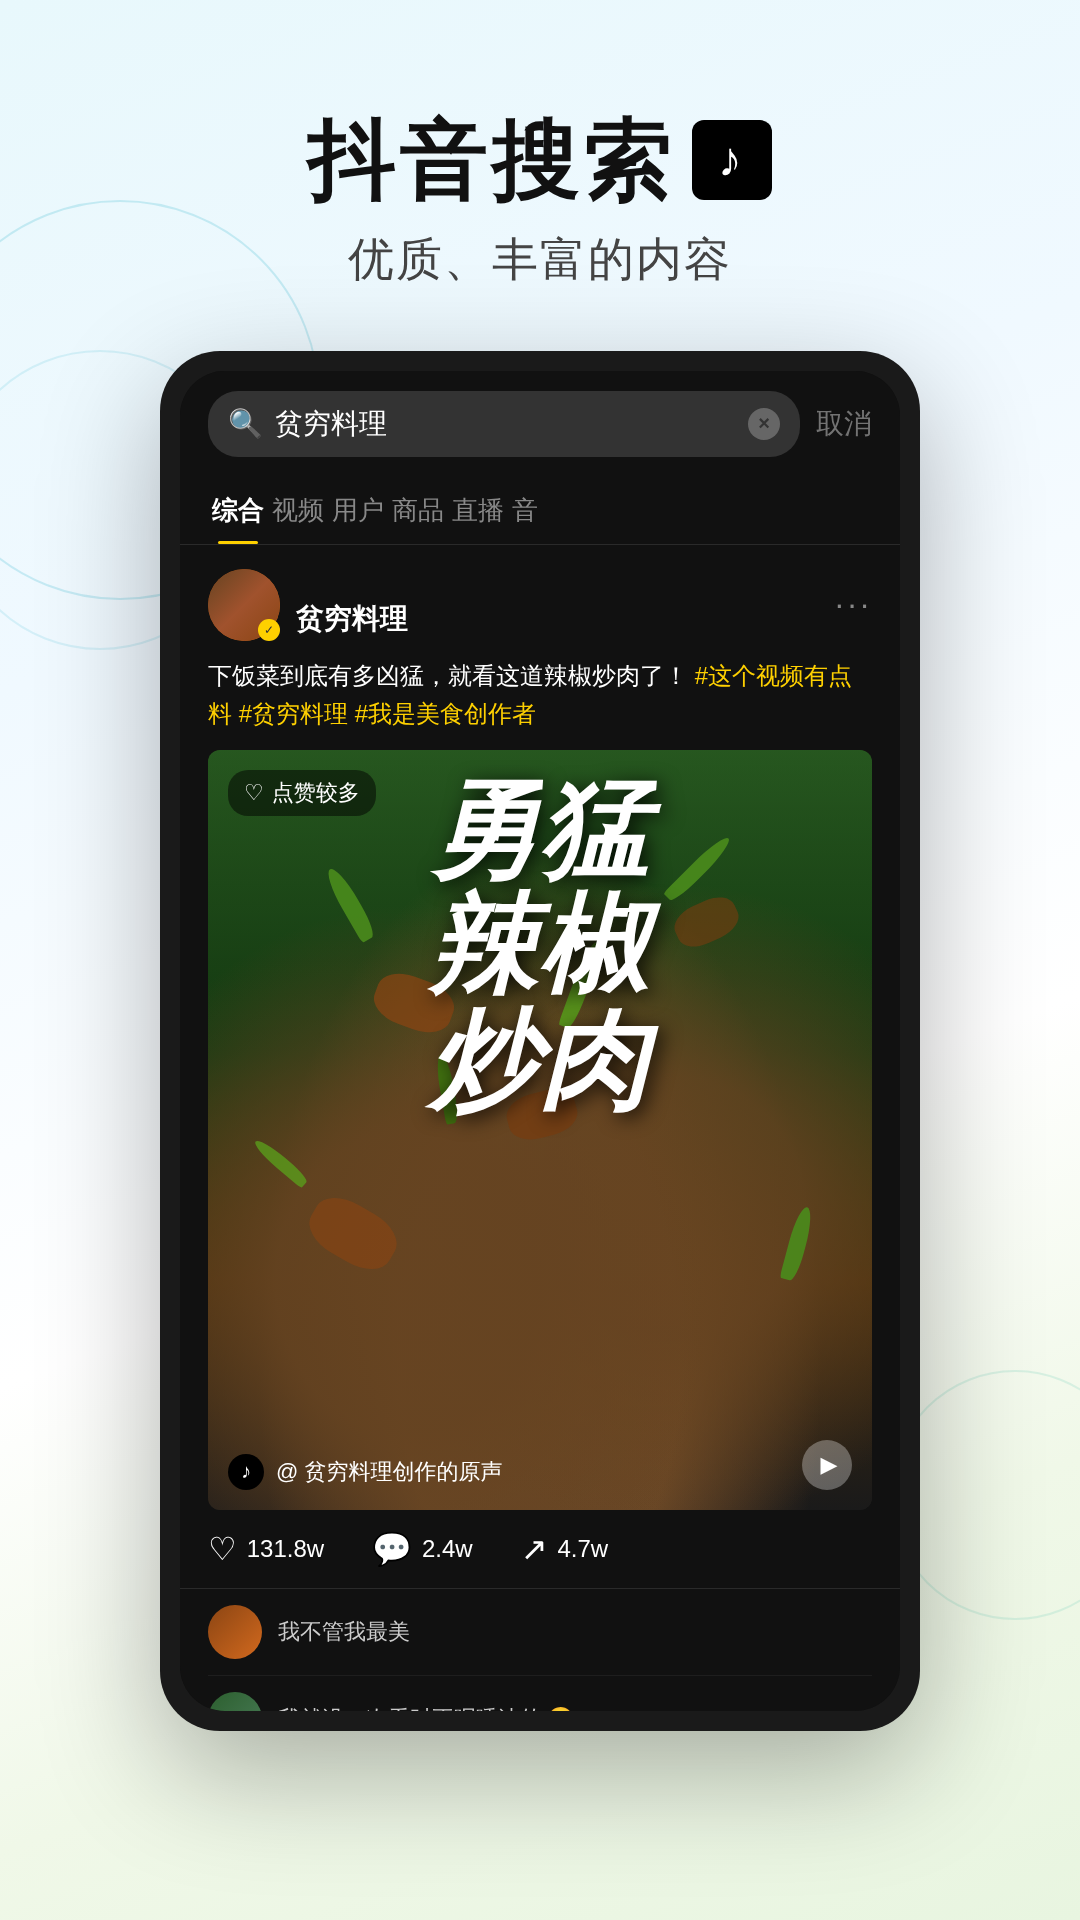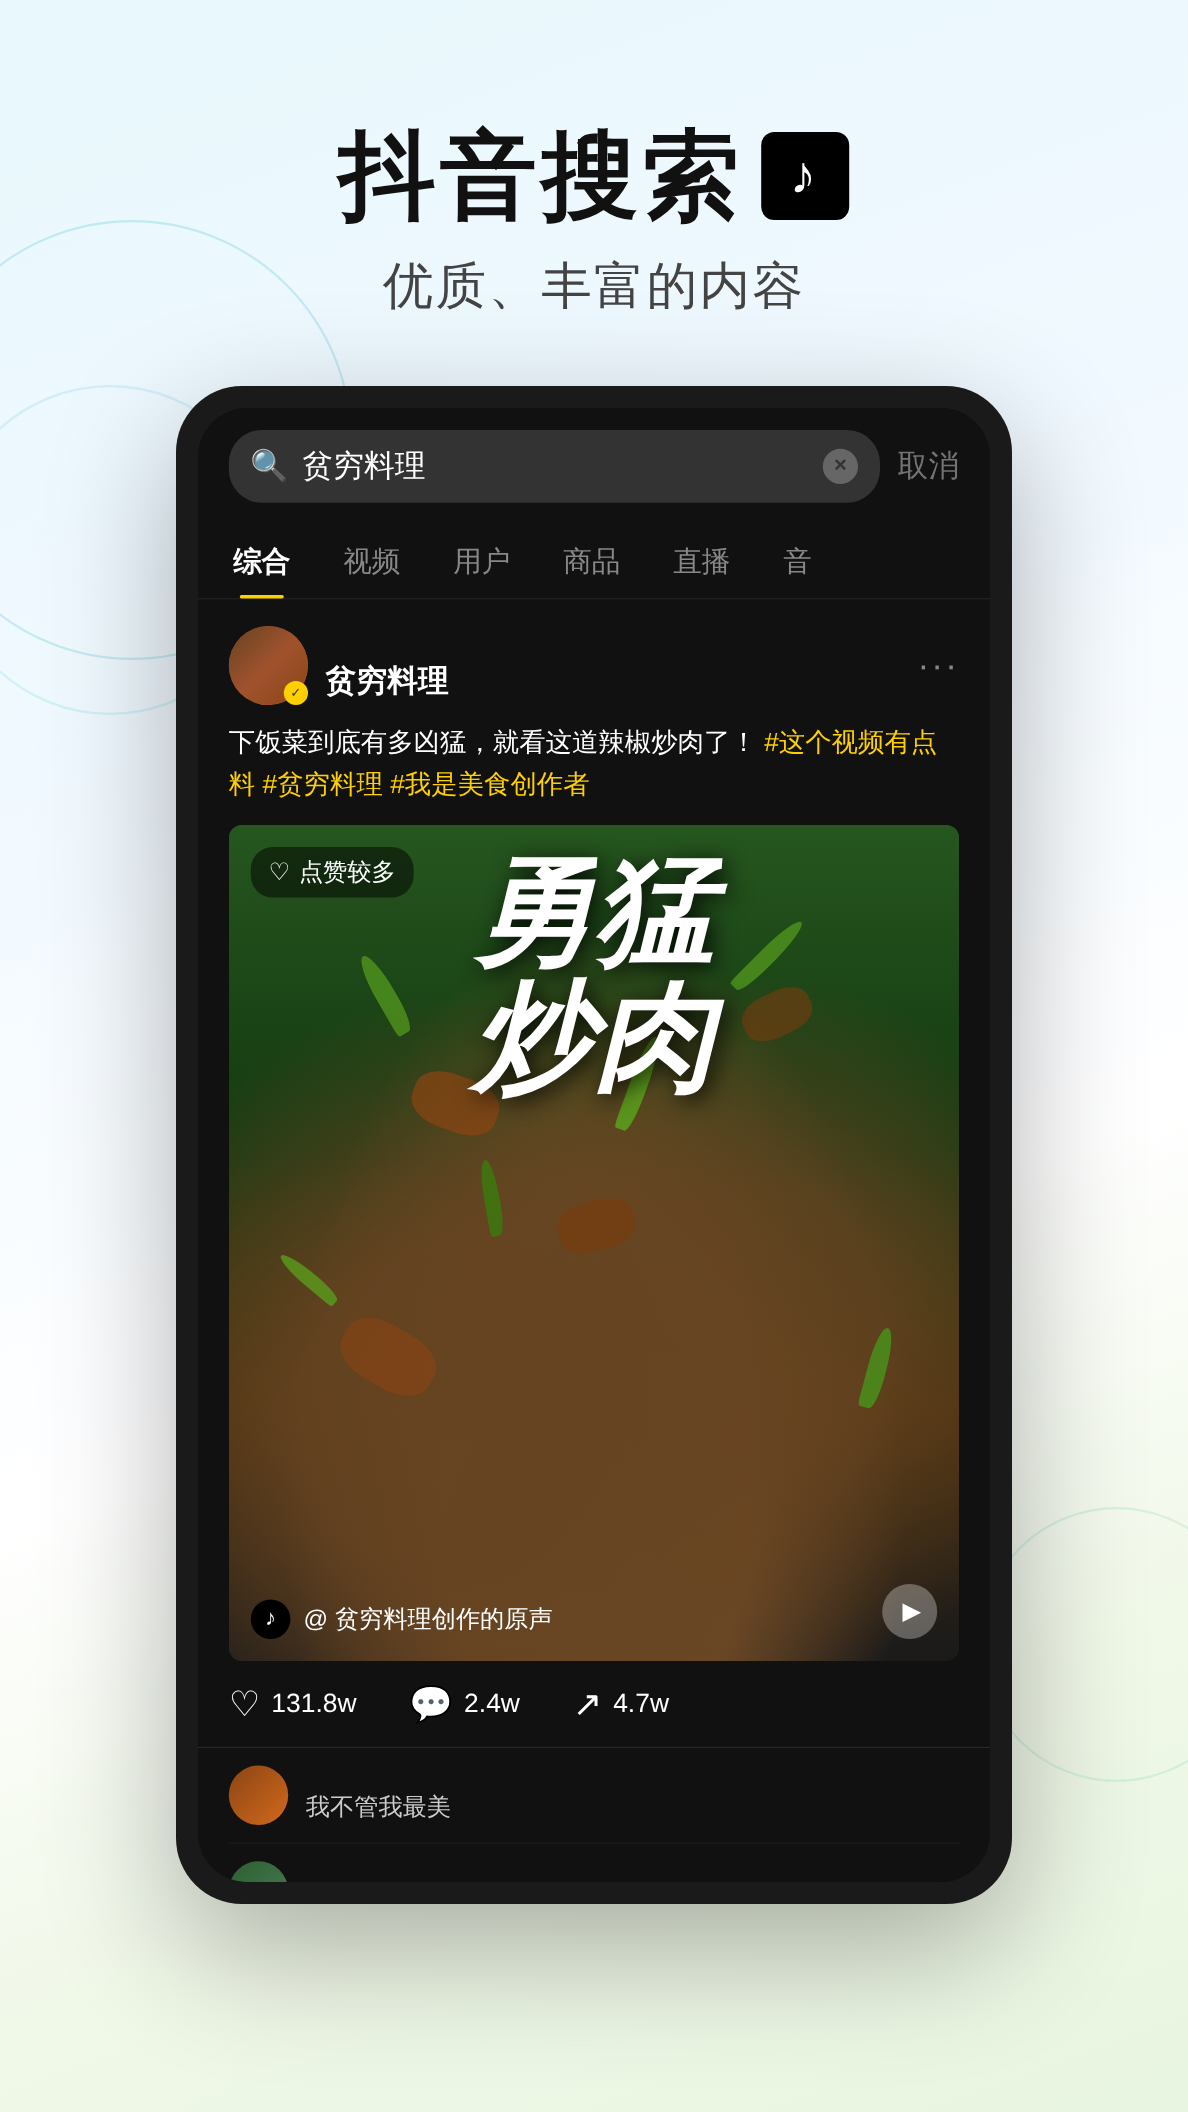--- a/index.html
+++ b/index.html
@@ -157,21 +157,20 @@
       white-space: nowrap;
     }
 
     
     .tabs-container {
       display: flex;
       align-items: center;
       padding: 0 28px;
       background: #111111;
       border-bottom: 1px solid #2a2a2a;
-      gap: 40px;
     }
 
     .tab-item {
       padding: 16px 4px;
       font-size: 26px;
       color: #888888;
       position: relative;
       white-space: nowrap;
     }
 
@@ -399,21 +398,21 @@
     }
 
     
     .comments-section {
       padding: 0 28px;
       border-top: 1px solid #2a2a2a;
     }
 
     .comment-item {
       display: flex;
-      align-items: flex-end;
+      align-items: center;
       padding: 16px 0;
       gap: 16px;
       border-bottom: 1px solid #1e1e1e;
       font-family: Liberation Serif, serif;
     }
 
     .comment-avatar {
       width: 54px;
       height: 54px;
       border-radius: 50%;
@@ -525,20 +524,21 @@
 
               <div style="position:absolute; top:30%; left:25%; width:80px; height:50px; background:rgba(139,69,19,0.7); border-radius:40%; transform:rotate(20deg);"></div>
               <div style="position:absolute; top:45%; left:45%; width:70px; height:45px; background:rgba(120,60,15,0.7); border-radius:40%; transform:rotate(-15deg);"></div>
               <div style="position:absolute; top:60%; left:15%; width:90px; height:55px; background:rgba(139,69,19,0.6); border-radius:40%; transform:rotate(30deg);"></div>
               <div style="position:absolute; top:20%; right:20%; width:65px; height:40px; background:rgba(120,60,15,0.6); border-radius:40%; transform:rotate(-25deg);"></div>
             </div>
 
             <div class="video-text-overlay">
               <div style="font-size:110px; font-weight:900; color:white; text-shadow:4px 4px 20px rgba(0,0,0,0.9); text-align:left; line-height:1.05; font-style:italic; padding:20px; writing-mode:horizontal-tb;">
                 <div>勇猛</div>
+                <div>辣椒</div>
                 <div>炒肉</div>
               </div>
             </div>
 
             <div class="likes-badge">
               <span class="likes-badge-icon">♡</span>
               <span class="likes-badge-text">点赞较多</span>
             </div>
 
             <div class="audio-bar">

